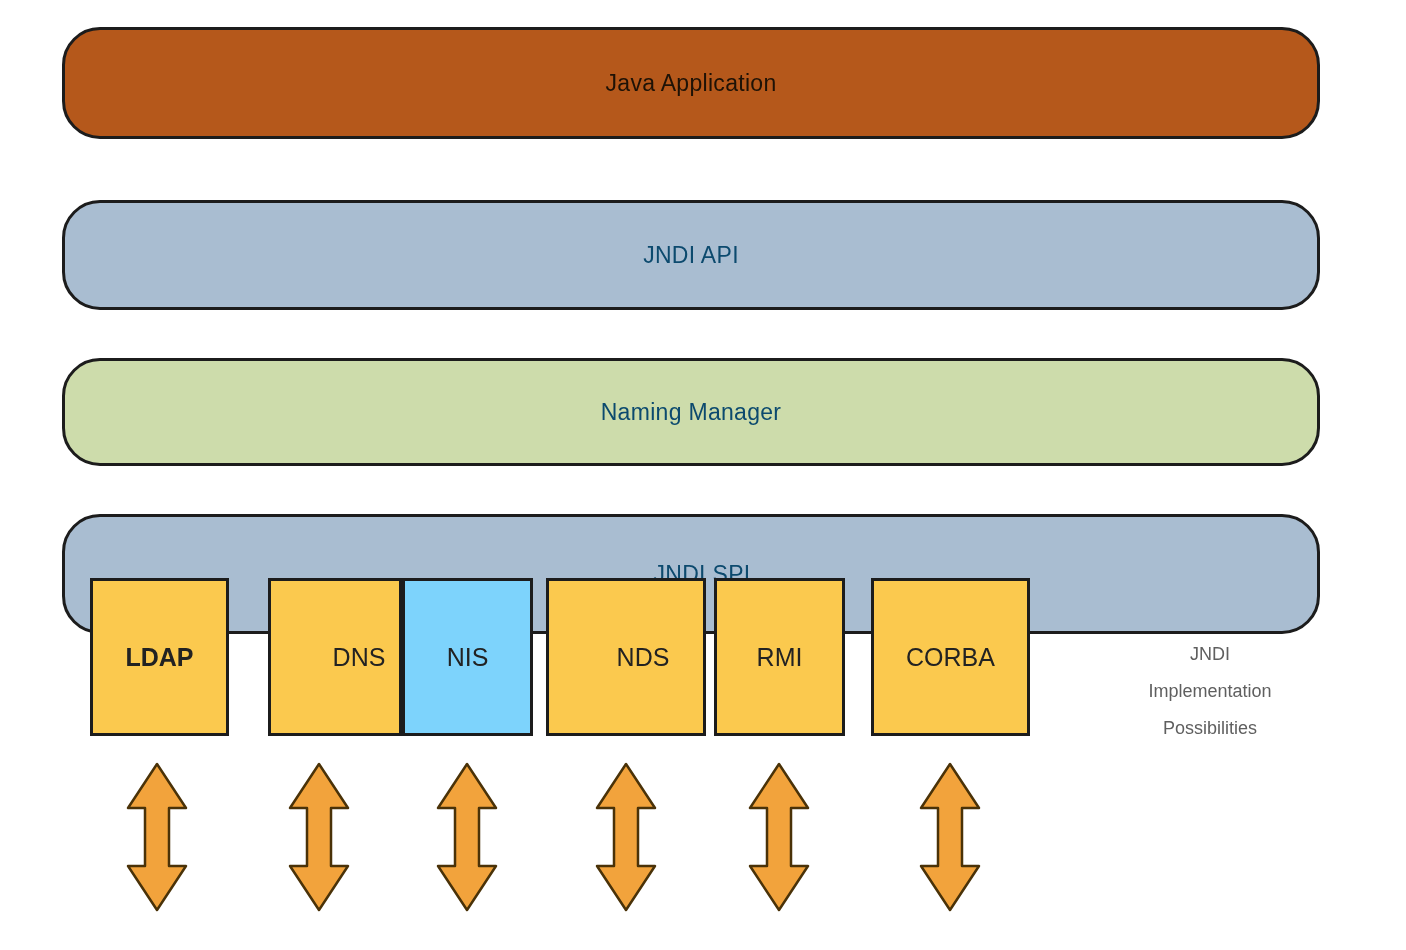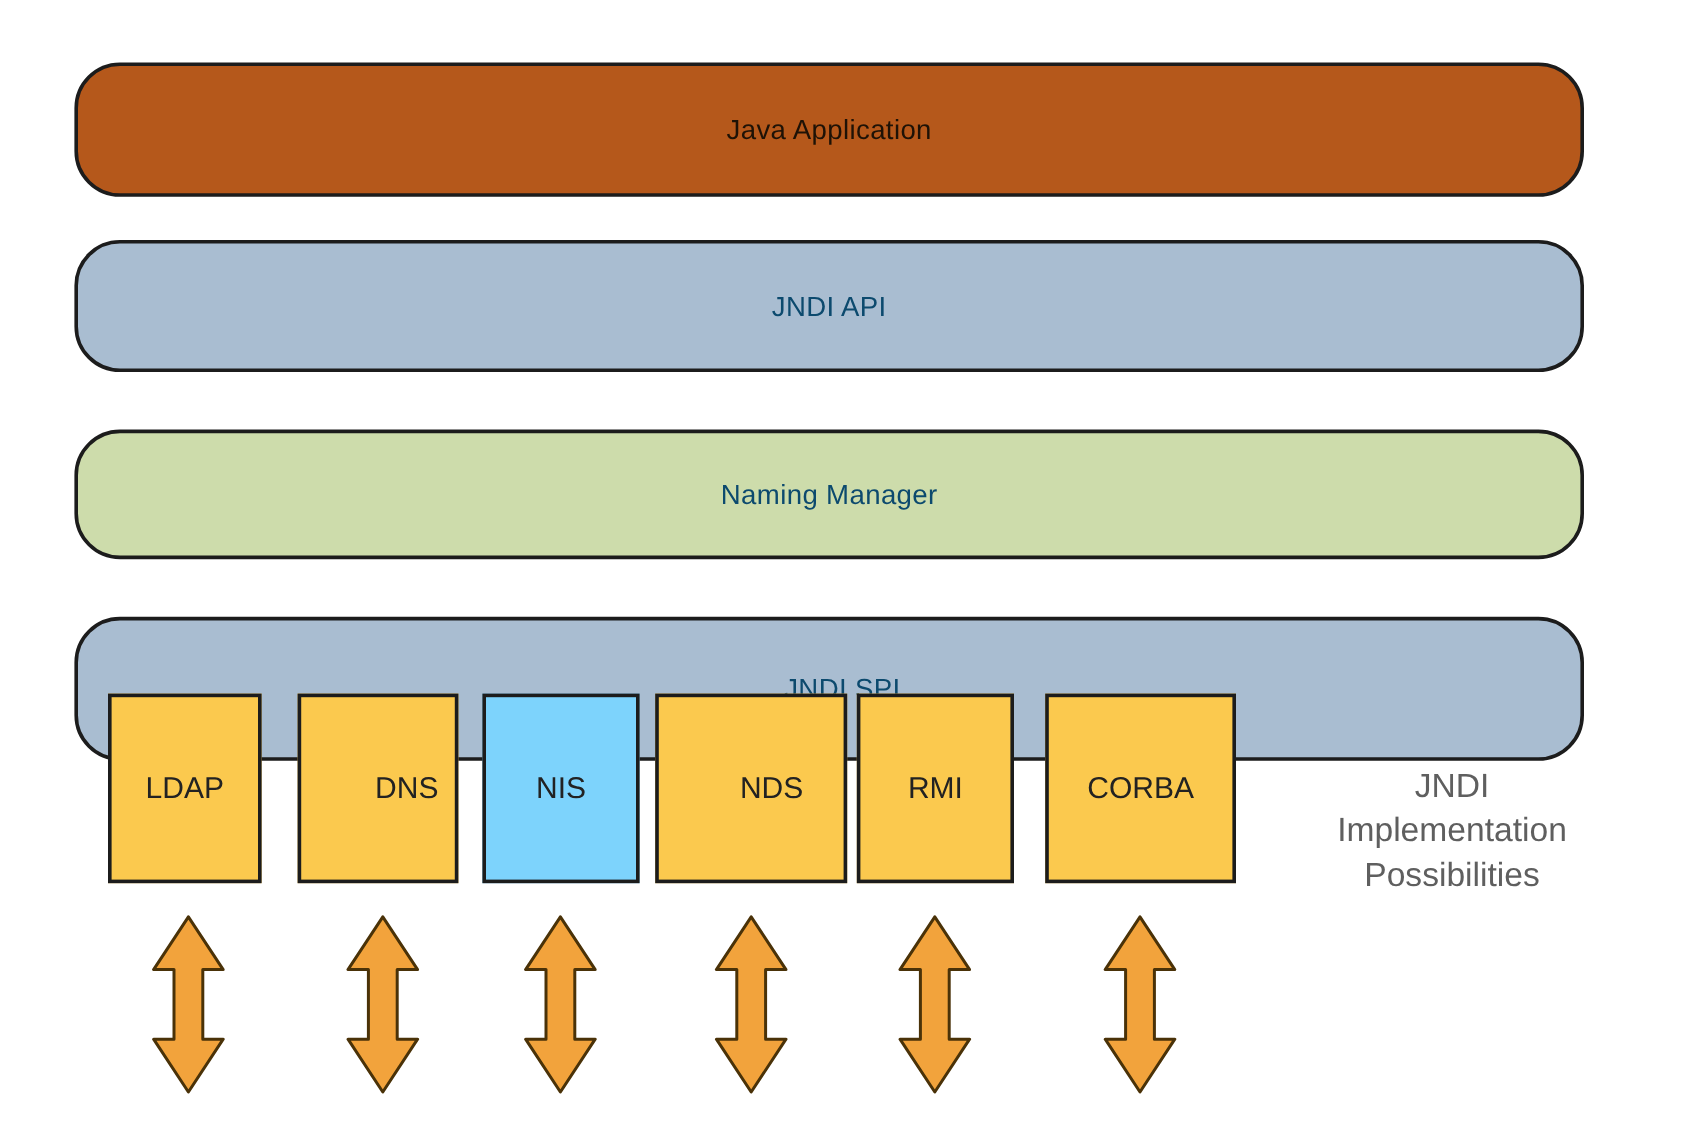--- a/index.html
+++ b/index.html
@@ -23,42 +23,42 @@
     border-radius: 38px;
     box-sizing: border-box;
     display: flex;
     align-items: center;
     justify-content: center;
     font-size: 23px;
     font-weight: 500;
     color: #0c4a6e;
     letter-spacing: 0.3px;
   }
-  .layer-0 { top: 52px;  height: 112px; background: #b5581b; color: #1e1206; }
+  .layer-0 { top: 27px;  height: 112px; background: #b5581b; color: #1e1206; }
   .layer-1 { top: 200px; height: 110px; background: #a9bdd1; }
   .layer-2 { top: 358px; height: 108px; background: #cddcab; }
   .layer-3 { top: 514px; height: 120px; background: #a9bdd1; }
 
   .provider-box {
     position: absolute;
     top: 578px;
     height: 158px;
     background: #fbc94e;
     border: 3px solid #1c1c1c;
     box-sizing: border-box;
     display: flex;
     align-items: center;
     justify-content: center;
     font-size: 25px;
     font-weight: 500;
     color: #222222;
     z-index: 2;
   }
-  .box-0 { left: 90px;  width: 128px; }
-  .box-1 { left: 248px; width: 134px; padding-left: 48px; }
+  .box-0 { left: 90px;  width: 139px; font-weight: bold; }
+  .box-1 { left: 268px; width: 134px; padding-left: 48px; }
   .box-2 { left: 402px; width: 131px; }
   .box-3 { left: 546px; width: 160px; padding-left: 34px; }
   .box-4 { left: 714px; width: 131px; }
   .box-5 { left: 871px; width: 159px; }
 
   .arrow {
     position: absolute;
     top: 762px;
     width: 66px;
     height: 150px;
@@ -69,21 +69,21 @@
   .arrow-3 { left: 593px; }
   .arrow-4 { left: 746px; }
   .arrow-5 { left: 917px; }
 
   .side-note {
     position: absolute;
     left: 1090px;
     top: 636px;
     width: 240px;
     text-align: center;
-    font-size: 28px;
+    font-size: 18px;
     line-height: 37px;
     color: #5f5f5f;
     font-weight: 400;
   }
 </style>
 </head>
 <body>
 
 <div class="canvas">
 

